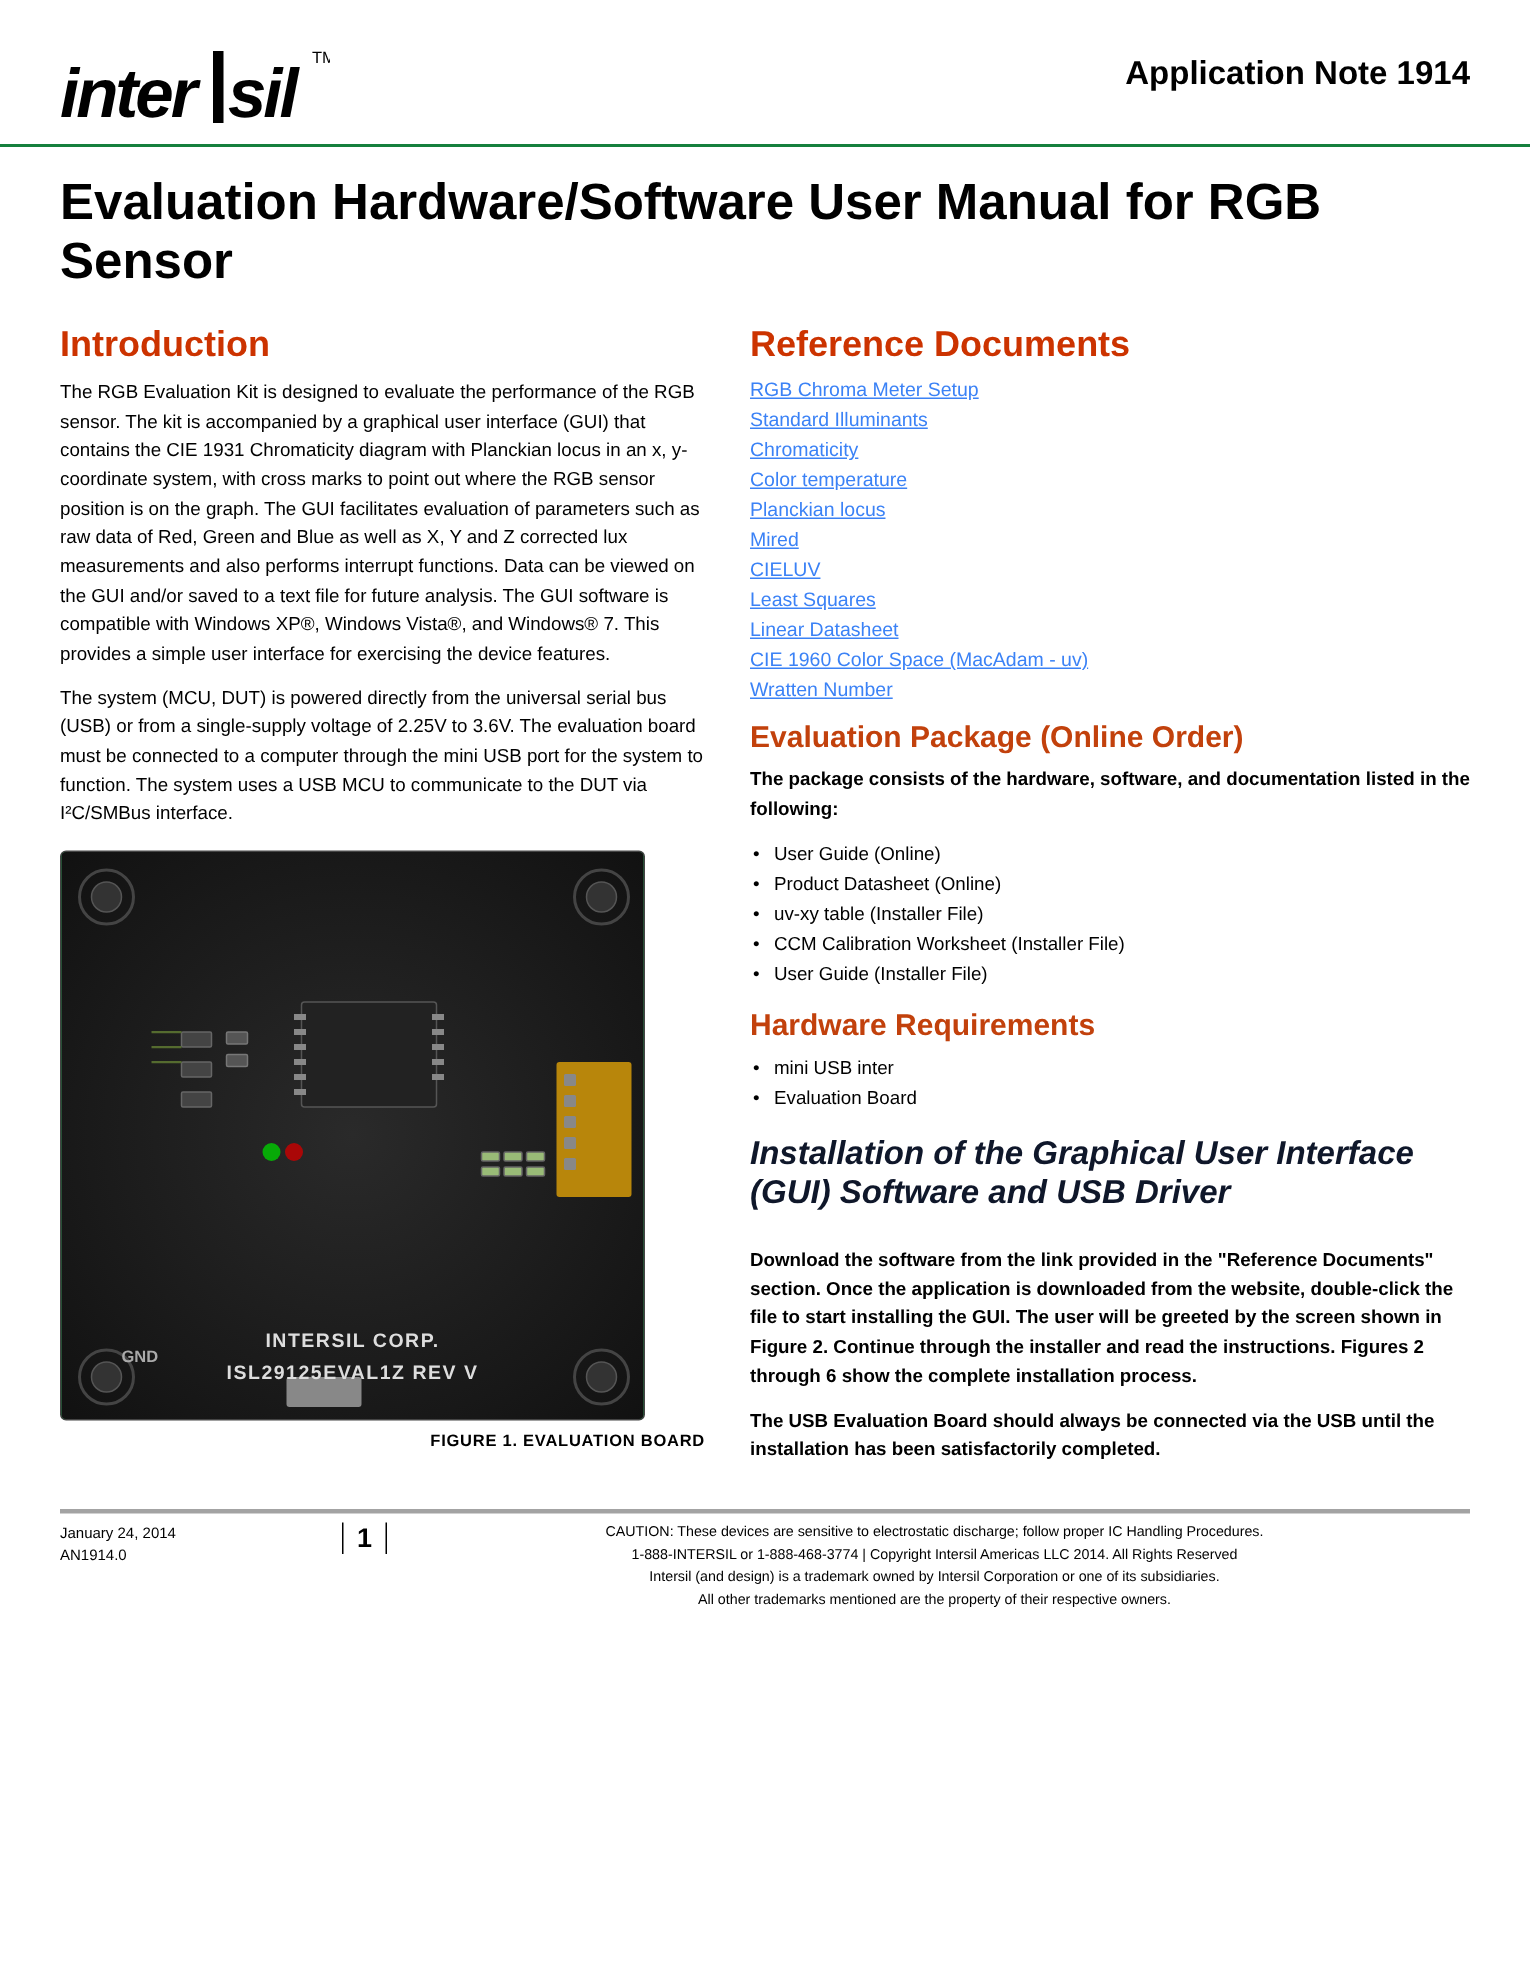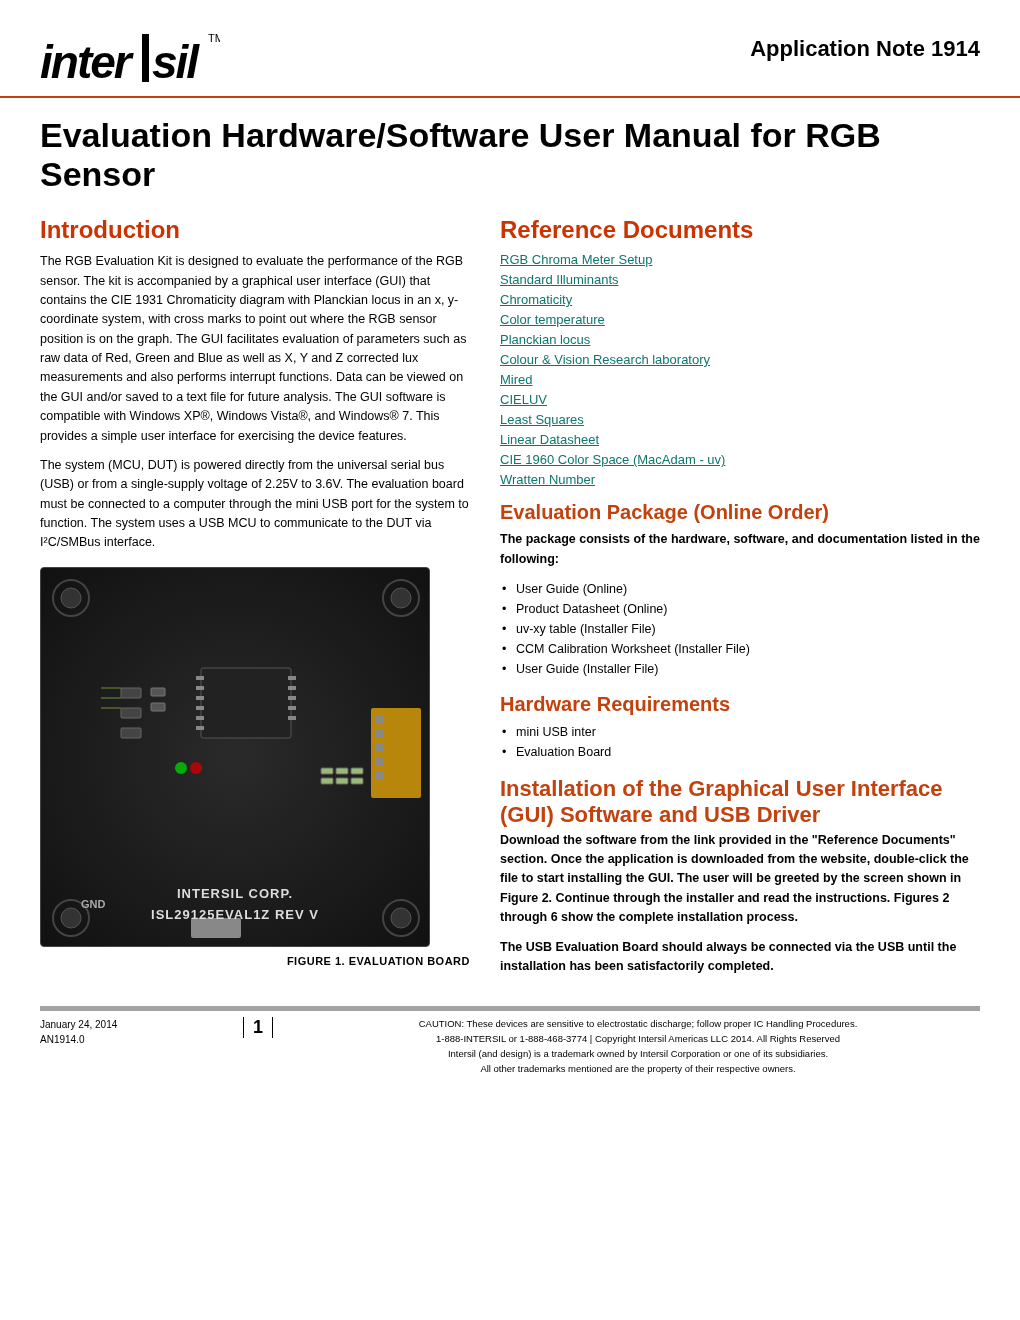--- a/index.html
+++ b/index.html
@@ -16,21 +16,21 @@
       background: #fff;
       position: relative;
       padding: 0;
     }
     
     .header {
       display: flex;
       align-items: flex-start;
       justify-content: space-between;
       padding: 28px 40px 0 40px;
-      border-bottom: 2px solid #c2410c;
+      border-bottom: 2px solid #15803d;
       padding-bottom: 8px;
     }
     .logo-area {
       display: flex;
       align-items: center;
     }
     .app-note {
       font-size: 22px;
       font-weight: bold;
       font-family: Arial, sans-serif;
@@ -73,21 +73,21 @@
     .body-text {
       font-size: 12.5px;
       line-height: 1.55;
       color: #000;
       margin-bottom: 10px;
     }
     
     .ref-link {
       display: block;
       font-size: 13px;
-      color: #0f766e;
+      color: #3b82f6;
       text-decoration: underline;
       margin-bottom: 5px;
       cursor: pointer;
     }
     
     .board-image {
       width: 390px;
       height: 380px;
       background: #15803d;
       border: 1px solid #444;
@@ -148,25 +148,25 @@
     .sub-section-heading {
       font-size: 20px;
       font-weight: bold;
       font-family: Arial, sans-serif;
       color: #c2410c;
       margin-top: 14px;
       margin-bottom: 6px;
     }
     
     .footer {
-      border-top: 5px solid #a3a3a3;
+      border-top: 3px solid #a3a3a3;
       margin: 20px 40px 0 40px;
       padding-top: 6px;
       display: flex;
-      gap: 15px;
+      gap: 0;
       align-items: flex-start;
     }
     .footer-left {
       flex: 0 0 180px;
       font-size: 10px;
       line-height: 1.5;
       color: #000;
     }
     .footer-center {
       flex: 0 0 30px;
@@ -183,24 +183,25 @@
       font-size: 9.5px;
       line-height: 1.55;
       color: #000;
       text-align: center;
     }
     
     .big-section-heading {
       font-size: 22px;
       font-weight: bold;
       font-family: Arial, sans-serif;
-      color: #c2410c;
+      color: #0f172a;
       margin-top: 14px;
-      margin-bottom: 2px;
+      margin-bottom: 22px;
       line-height: 1.2;
+      font-style: italic;
     }
   </style>
 </head>
 <body>
 
 <div class="page">
 
   <div class="header">
     <div class="logo-area">
 
@@ -301,21 +302,20 @@
     <div class="right-col">
       <div class="section-heading">Reference Documents</div>
 
       <div>
 
       <a class="ref-link" href="#">RGB Chroma Meter Setup</a>
           <a class="ref-link" href="#">Standard Illuminants</a>
           <a class="ref-link" href="#">Chromaticity</a>
           <a class="ref-link" href="#">Color temperature</a>
           <a class="ref-link" href="#">Planckian locus</a>
-          <a class="ref-link" href="#">Colour &amp; Vision Research laboratory</a>
           <a class="ref-link" href="#">Mired</a>
           <a class="ref-link" href="#">CIELUV</a>
           <a class="ref-link" href="#">Least Squares</a>
           <a class="ref-link" href="#">Linear Datasheet</a>
           <a class="ref-link" href="#">CIE 1960 Color Space (MacAdam - uv)</a>
           <a class="ref-link" href="#">Wratten Number</a>
         </div>
 
       <div class="sub-section-heading">Evaluation Package (Online Order)</div>
       <p class="body-text" style="font-weight:bold;">The package consists of the hardware, software, and documentation listed in the following:</p>

